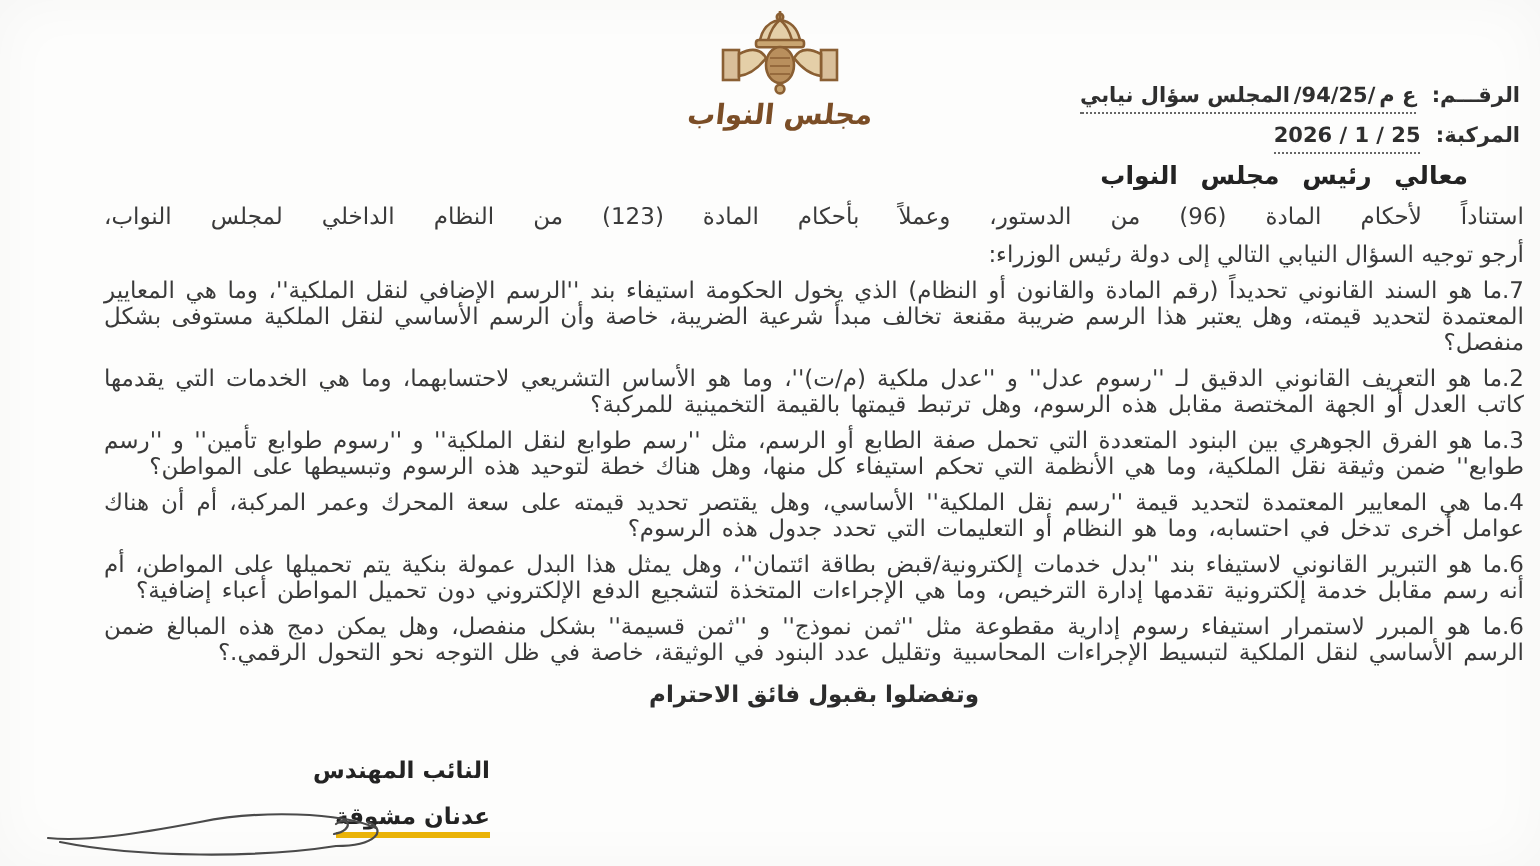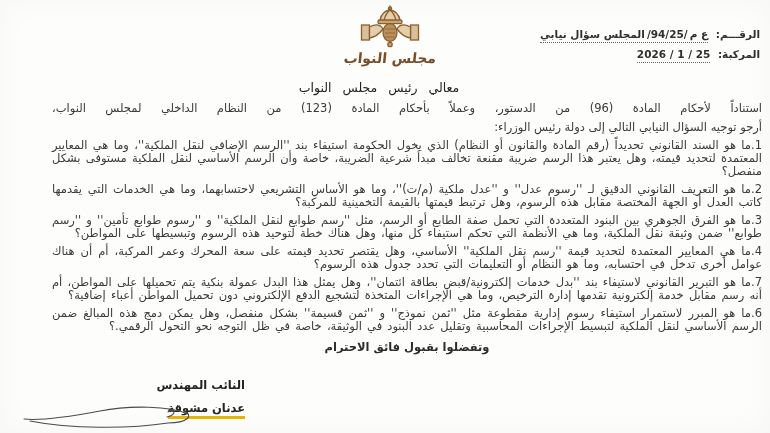--- a/index.html
+++ b/index.html
@@ -7,30 +7,30 @@
     position:relative;width:770px;height:433px;background:#fdfdfc;
     overflow:hidden;direction:rtl;
     font-family:"DejaVu Sans",sans-serif;color:#3a3a3a;
     box-shadow:inset 0 0 30px rgba(0,0,0,0.03);
   }
   
   .logo{position:absolute;top:5px;left:330px;width:120px;text-align:center;}
   .logo svg{display:block;margin:0 auto;}
   .logo-text{font-size:14px;font-weight:bold;color:#7b4e27;margin-top:1px;
     transform:skewX(-6deg);letter-spacing:.5px;}
-  .refblock{position:absolute;top:28px;right:10px;text-align:right;
+  .refblock{position:absolute;top:42px;right:10px;text-align:right;
     font-size:10.5px;font-weight:bold;color:#2f2f2f;}
   .refblock .refline{margin-bottom:8px;}
   .refblock .lbl{margin-left:4px;}
   .refblock .val{border-bottom:1px dotted #666;padding-bottom:2px;}
   .refblock .num{padding:0 2px;}
   
   .content{padding:0 8px 0 52px;}
-  .recipient{margin-top:80px;text-align:center;transform:translateX(-28px);
-    font-weight:normal;font-size:12.5px;word-spacing:7px;color:#232323;}
+  .recipient{margin-top:80px;text-align:right;transform:translateX(-28px);
+    font-weight:bold;font-size:12.5px;word-spacing:7px;color:#232323;}
   .subject{margin-top:8px;margin-right:345px;white-space:nowrap;
     font-weight:bold;font-size:11.5px;}
   .subject .u{display:inline-block;border-bottom:1.2px solid #333;padding-bottom:1px;}
   .intro1{margin:7px 0 0;font-size:11.5px;line-height:13px;
     text-align:justify;text-align-last:justify;}
   .intro2{margin:6px 0 0;font-size:11.5px;line-height:13px;text-align:right;}
   .q{margin:5px 0 0;font-size:11.5px;line-height:13px;
     text-align:justify;text-align-last:right;word-spacing:1.5px;}
   .closing{margin-top:7px;text-align:center;font-size:11.5px;font-weight:bold;
     color:#2c2c2c;}
@@ -81,25 +81,25 @@
     <div class="refline">
       <span class="lbl">المركبة:</span>
       <span class="val" dir="ltr">2026 / 1 / 25</span>
     </div>
   </div>
 
   <div class="content">
     <div class="recipient">معالي رئيس مجلس النواب</div>
     <p class="intro1">استناداً لأحكام المادة (96) من الدستور، وعملاً بأحكام المادة (123) من النظام الداخلي لمجلس النواب،</p>
     <p class="intro2">أرجو توجيه السؤال النيابي التالي إلى دولة رئيس الوزراء:</p>
-    <p class="q">1.ما هو السند القانوني تحديداً (رقم المادة والقانون أو النظام) الذي يخول الحكومة استيفاء بند ''الرسم الإضافي لنقل الملكية''، وما هي المعايير المعتمدة لتحديد قيمته، وهل يعتبر هذا الرسم ضريبة مقنعة تخالف مبدأ شرعية الضريبة، خاصة وأن الرسم الأساسي لنقل الملكية مستوفى بشكل منفصل؟</p>
+    <p class="q">7.ما هو السند القانوني تحديداً (رقم المادة والقانون أو النظام) الذي يخول الحكومة استيفاء بند ''الرسم الإضافي لنقل الملكية''، وما هي المعايير المعتمدة لتحديد قيمته، وهل يعتبر هذا الرسم ضريبة مقنعة تخالف مبدأ شرعية الضريبة، خاصة وأن الرسم الأساسي لنقل الملكية مستوفى بشكل منفصل؟</p>
     <p class="q">2.ما هو التعريف القانوني الدقيق لـ ''رسوم عدل'' و ''عدل ملكية (م/ت)''، وما هو الأساس التشريعي لاحتسابهما، وما هي الخدمات التي يقدمها كاتب العدل أو الجهة المختصة مقابل هذه الرسوم، وهل ترتبط قيمتها بالقيمة التخمينية للمركبة؟</p>
     <p class="q">3.ما هو الفرق الجوهري بين البنود المتعددة التي تحمل صفة الطابع أو الرسم، مثل ''رسم طوابع لنقل الملكية'' و ''رسوم طوابع تأمين'' و ''رسم طوابع'' ضمن وثيقة نقل الملكية، وما هي الأنظمة التي تحكم استيفاء كل منها، وهل هناك خطة لتوحيد هذه الرسوم وتبسيطها على المواطن؟</p>
     <p class="q">4.ما هي المعايير المعتمدة لتحديد قيمة ''رسم نقل الملكية'' الأساسي، وهل يقتصر تحديد قيمته على سعة المحرك وعمر المركبة، أم أن هناك عوامل أخرى تدخل في احتسابه، وما هو النظام أو التعليمات التي تحدد جدول هذه الرسوم؟</p>
-    <p class="q">7.ما هو التبرير القانوني لاستيفاء بند ''بدل خدمات إلكترونية/قبض بطاقة ائتمان''، وهل يمثل هذا البدل عمولة بنكية يتم تحميلها على المواطن، أم أنه رسم مقابل خدمة إلكترونية تقدمها إدارة الترخيص، وما هي الإجراءات المتخذة لتشجيع الدفع الإلكتروني دون تحميل المواطن أعباء إضافية؟</p>
+    <p class="q">6.ما هو التبرير القانوني لاستيفاء بند ''بدل خدمات إلكترونية/قبض بطاقة ائتمان''، وهل يمثل هذا البدل عمولة بنكية يتم تحميلها على المواطن، أم أنه رسم مقابل خدمة إلكترونية تقدمها إدارة الترخيص، وما هي الإجراءات المتخذة لتشجيع الدفع الإلكتروني دون تحميل المواطن أعباء إضافية؟</p>
     <p class="q">6.ما هو المبرر لاستمرار استيفاء رسوم إدارية مقطوعة مثل ''ثمن نموذج'' و ''ثمن قسيمة'' بشكل منفصل، وهل يمكن دمج هذه المبالغ ضمن الرسم الأساسي لنقل الملكية لتبسيط الإجراءات المحاسبية وتقليل عدد البنود في الوثيقة، خاصة في ظل التوجه نحو التحول الرقمي.؟</p>
     <p class="closing">وتفضلوا بقبول فائق الاحترام</p>
   </div>
 
   <div class="sig">
     <div>النائب المهندس</div>
     <div class="name">عدنان مشوقة</div>
   </div>
   <svg class="flourish" width="185" height="30" viewBox="0 0 185 30" aria-hidden="true">
     <g fill="none" stroke="#4a4a4a" stroke-width="1.1" stroke-linecap="round">

